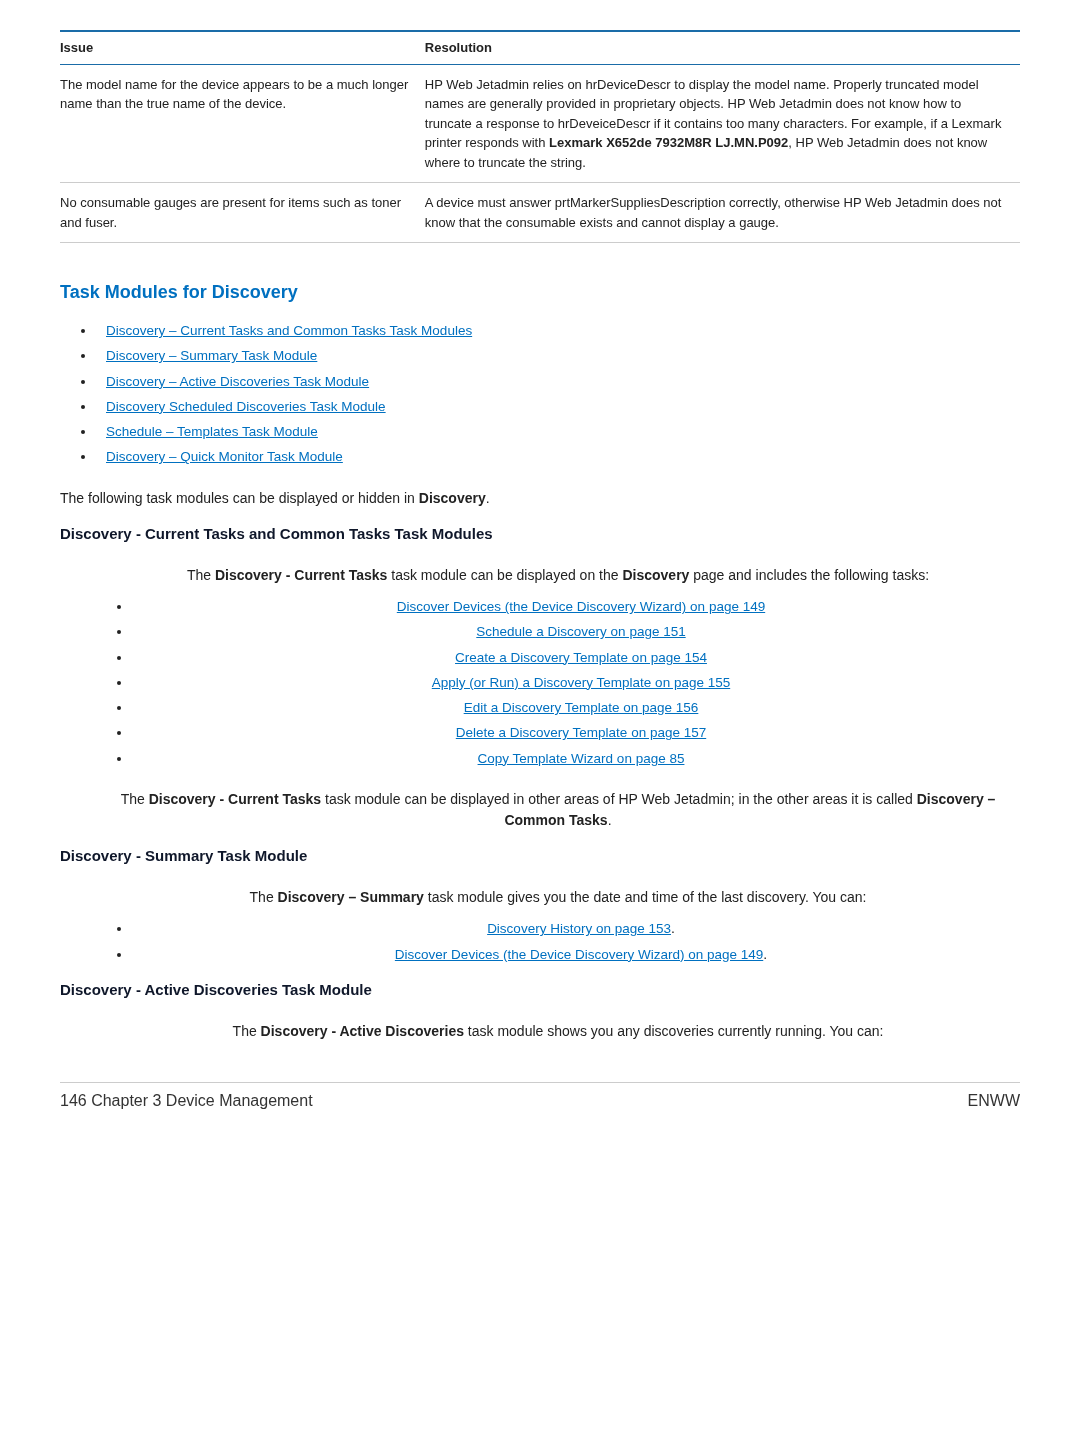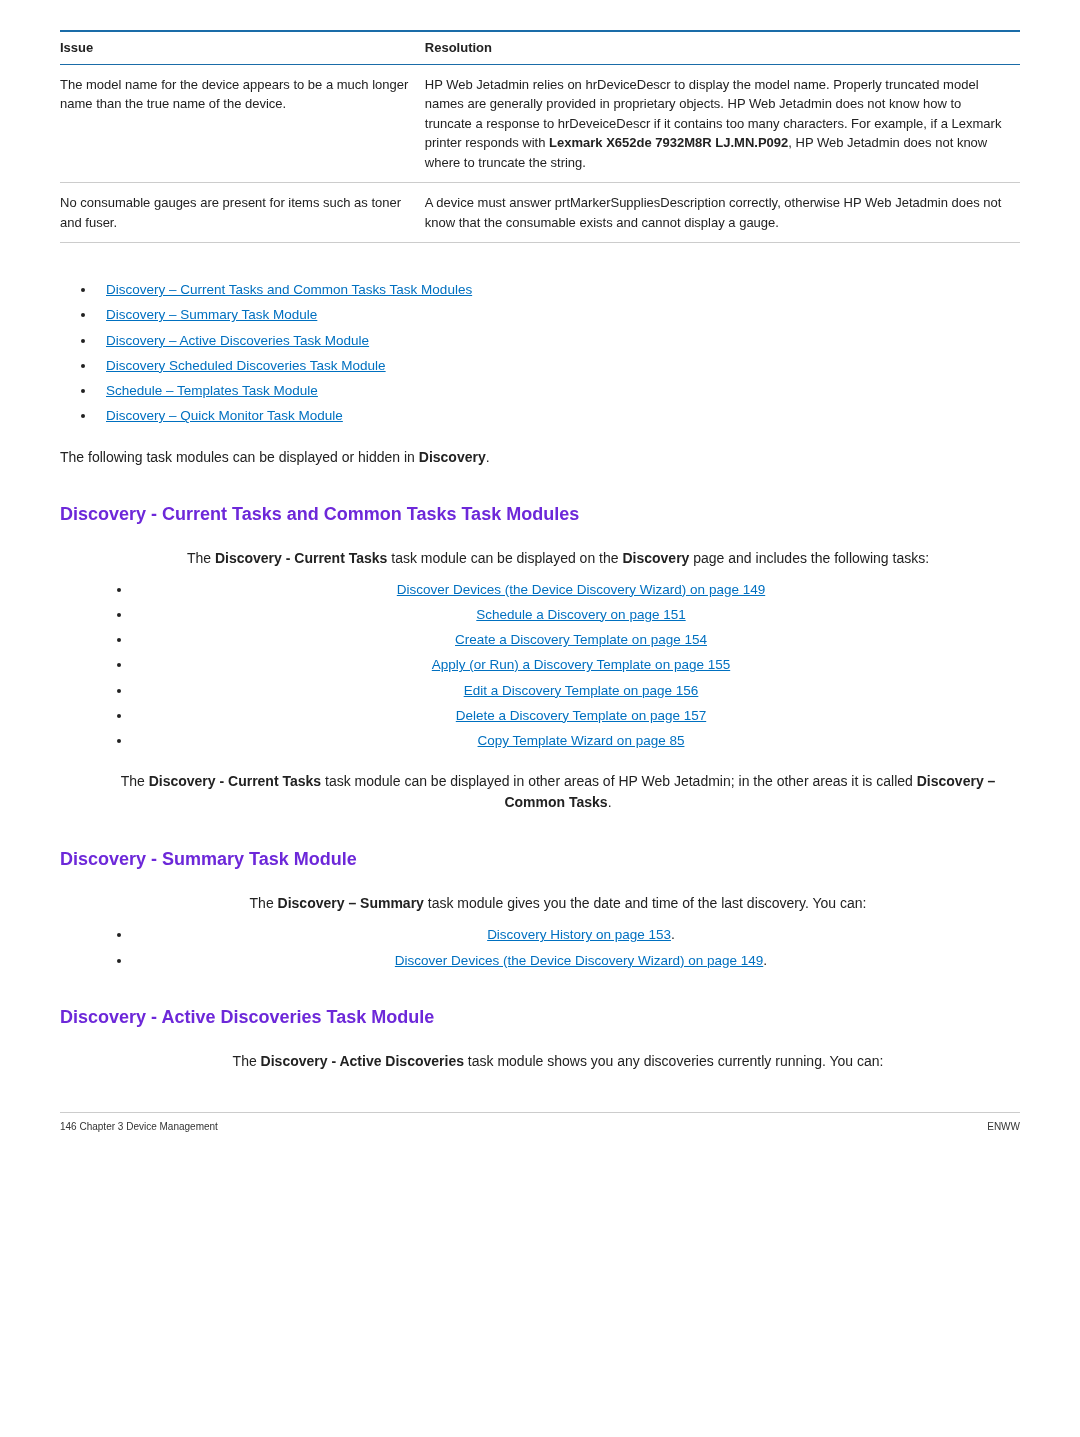--- a/index.html
+++ b/index.html
@@ -39,24 +39,24 @@
 
     
     .section-heading {
       color: #0070c0;
       font-size: 18px;
       font-weight: bold;
       margin-bottom: 14px;
       margin-top: 10px;
     }
     .subsection-heading {
-      color: #6d28d9;
-      font-size: 18px;
+      color: #0f172a;
+      font-size: 15px;
       font-weight: bold;
-      margin-top: 33px;
+      margin-top: 14px;
       margin-bottom: 8px;
     }
 
     
     ul.link-list {
       list-style: disc;
       margin-left: 36px;
       margin-bottom: 10px;
     }
     ul.link-list li {
@@ -72,21 +72,21 @@
     
     .para {
       font-size: 14px;
       margin-bottom: 10px;
       margin-top: 20px;
     }
 
     
     .page-footer {
       margin-top: 40px;
-      font-size: 10px;
+      font-size: 16px;
       color: #333;
       display: flex;
       justify-content: space-between;
       border-top: 1px solid #ccc;
       padding-top: 6px;
     }
 
     
     .indented {
       padding-left: 36px;
@@ -111,20 +111,21 @@
       </td>
     </tr>
     <tr>
       <td class="col-issue">No consumable gauges are present for items such as toner and fuser.</td>
       <td class="col-res">A device must answer prtMarkerSuppliesDescription correctly, otherwise HP Web Jetadmin does not know that the consumable exists and cannot display a gauge.</td>
     </tr>
   </tbody>
 </table>
 
 <div>
+  <h2 class="section-heading">Task Modules for Discovery</h2>
 
   <ul class="link-list">
     <li><a href="#current-tasks">Discovery – Current Tasks and Common Tasks Task Modules</a></li>
     <li><a href="#summary">Discovery – Summary Task Module</a></li>
     <li><a href="#active">Discovery – Active Discoveries Task Module</a></li>
     <li><a href="#scheduled">Discovery Scheduled Discoveries Task Module</a></li>
     <li><a href="#templates">Schedule – Templates Task Module</a></li>
     <li><a href="#quickmonitor">Discovery – Quick Monitor Task Module</a></li>
   </ul>
 

